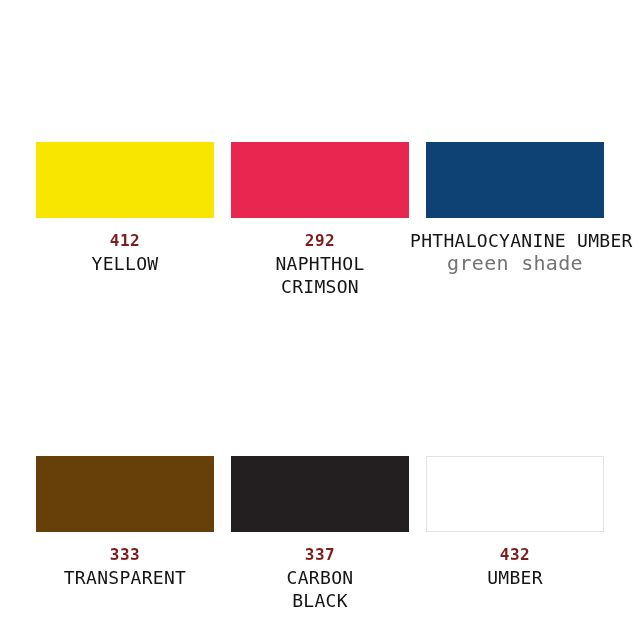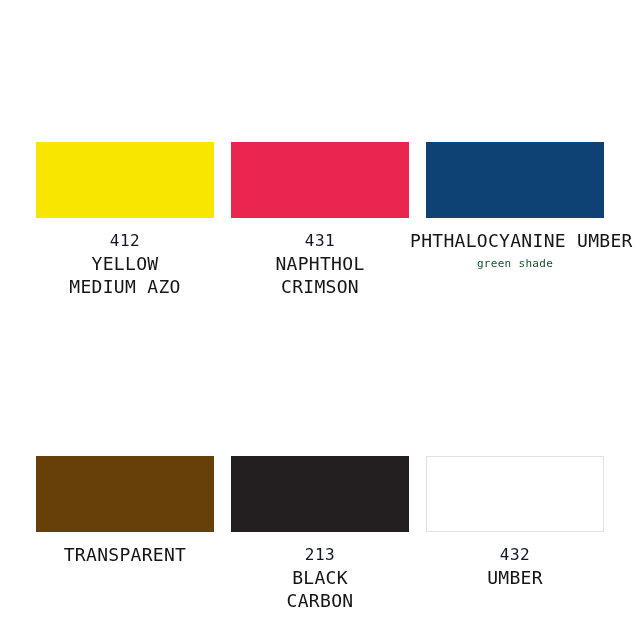--- a/index.html
+++ b/index.html
@@ -55,92 +55,92 @@
 
   .swatch-labels {
     margin-top: 11px;
     text-align: center;
     color: #1a1a1a;
     line-height: 23px;
   }
 
   .swatch-code {
     font-size: 16px;
-    font-weight: 400;
+    font-weight: 700;
     letter-spacing: 0.5px;
-    color: #0f172a;
+    color: #7f1d1d;
   }
 
   .swatch-name {
     font-size: 18px;
     font-weight: 400;
     letter-spacing: 0.3px;
     color: #151515;
     white-space: nowrap;
   }
 
   .swatch-qualifier {
-    font-size: 11px;
+    font-size: 20px;
     font-weight: 400;
     letter-spacing: 0.3px;
-    color: #14532d;
+    color: #737373;
     white-space: nowrap;
   }
 
   
   .swatch-labels.wide {
     width: 210px;
     margin-left: -16px;
   }
 </style>
 </head>
 <body>
 
 <div id="swatch-chart">
   <div class="swatch-grid">
 
     <div class="swatch-cell row-1">
       <div class="swatch-chip" style="background-color: rgb(248, 229, 0);"></div>
       <div class="swatch-labels">
         <div class="swatch-code">412</div>
         <div class="swatch-name">YELLOW</div>
-        <div class="swatch-name">MEDIUM AZO</div>
       </div>
     </div>
 
     <div class="swatch-cell row-1">
       <div class="swatch-chip" style="background-color: rgb(232, 38, 79);"></div>
       <div class="swatch-labels">
-        <div class="swatch-code">431</div>
+        <div class="swatch-code">292</div>
         <div class="swatch-name">NAPHTHOL</div>
         <div class="swatch-name">CRIMSON</div>
       </div>
     </div>
 
     <div class="swatch-cell row-1">
       <div class="swatch-chip" style="background-color: rgb(14, 66, 116);"></div>
       <div class="swatch-labels wide">
         <div class="swatch-name">PHTHALOCYANINE UMBER</div>
         <div class="swatch-qualifier">green shade</div>
       </div>
     </div>
 
     <div class="swatch-cell row-2">
       <div class="swatch-chip" style="background-color: rgb(103, 63, 9);"></div>
       <div class="swatch-labels">
+        <div class="swatch-code">333</div>
         <div class="swatch-name">TRANSPARENT</div>
       </div>
     </div>
 
     <div class="swatch-cell row-2">
       <div class="swatch-chip" style="background-color: rgb(35, 31, 32);"></div>
       <div class="swatch-labels">
-        <div class="swatch-code">213</div>
+        <div class="swatch-code">337</div>
+        <div class="swatch-name">CARBON</div>
         <div class="swatch-name">BLACK</div>
-        <div class="swatch-name">CARBON</div>
       </div>
     </div>
 
     <div class="swatch-cell row-2">
       <div class="swatch-chip bordered" style="background-color: rgb(255, 255, 255);"></div>
       <div class="swatch-labels">
         <div class="swatch-code">432</div>
         <div class="swatch-name">UMBER</div>
       </div>
     </div>

